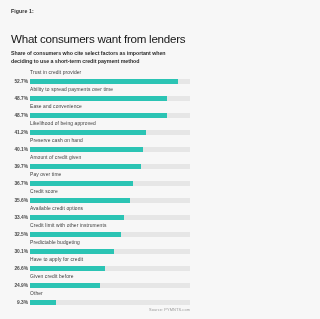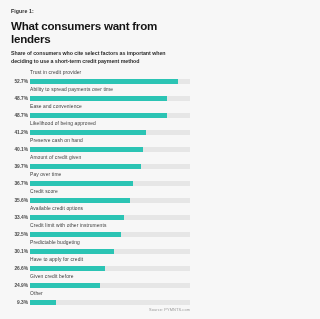--- a/index.html
+++ b/index.html
@@ -25,25 +25,25 @@
   #figure-label {
     font-size: 5.2px;
     font-weight: bold;
     color: #2b2b2b;
     letter-spacing: 0.1px;
     margin: 0 0 2px 0;
     line-height: 1.1;
   }
   #chart-title {
     font-size: 11.6px;
-    font-weight: bold;
+    font-weight: normal;
     color: #141414;
     line-height: 1.12;
     letter-spacing: -0.25px;
-    margin: 4px 0 5px 0;
+    margin: 17px 0 5px 0;
   }
   #chart-subtitle {
     font-size: 5.3px;
     font-weight: bold;
     color: #2b2b2b;
     line-height: 1.48;
     letter-spacing: -0.05px;
     margin: 0 0 6px 0;
     max-width: 175px;
   }

